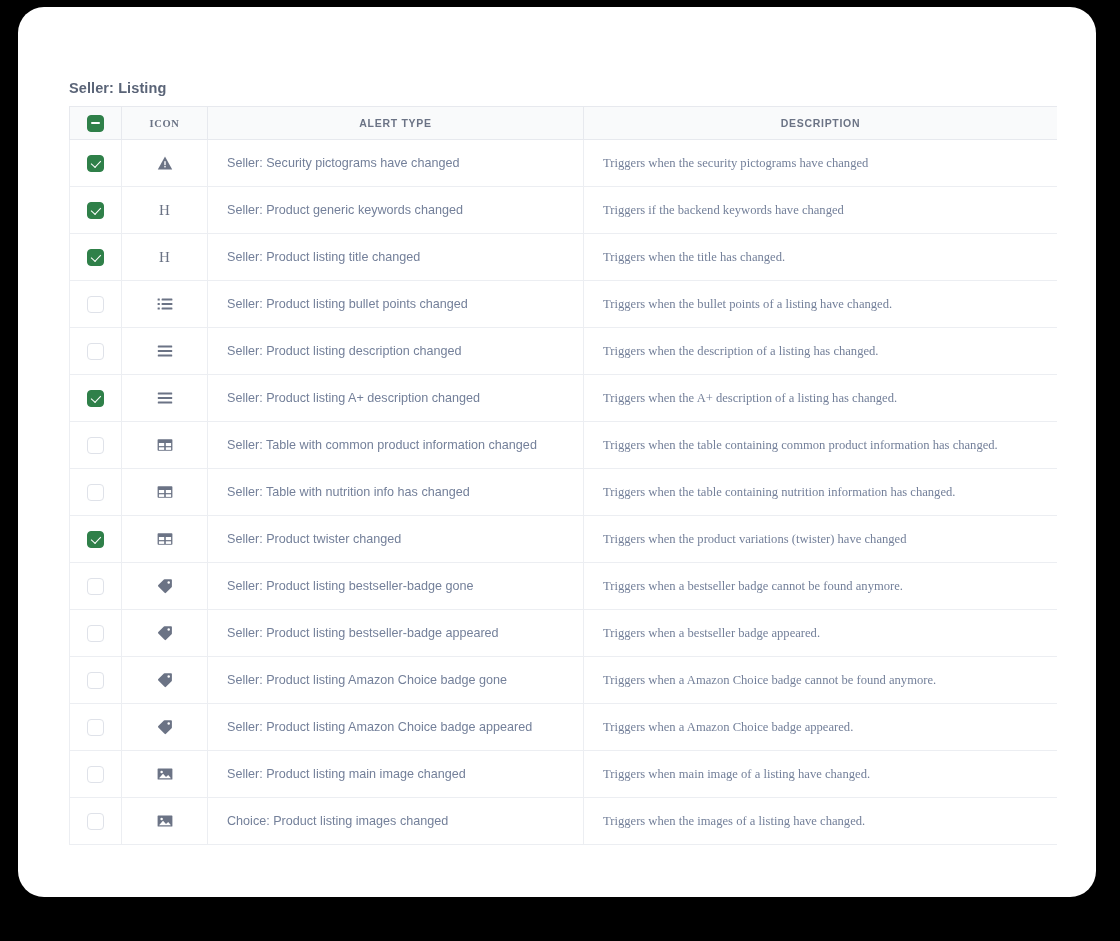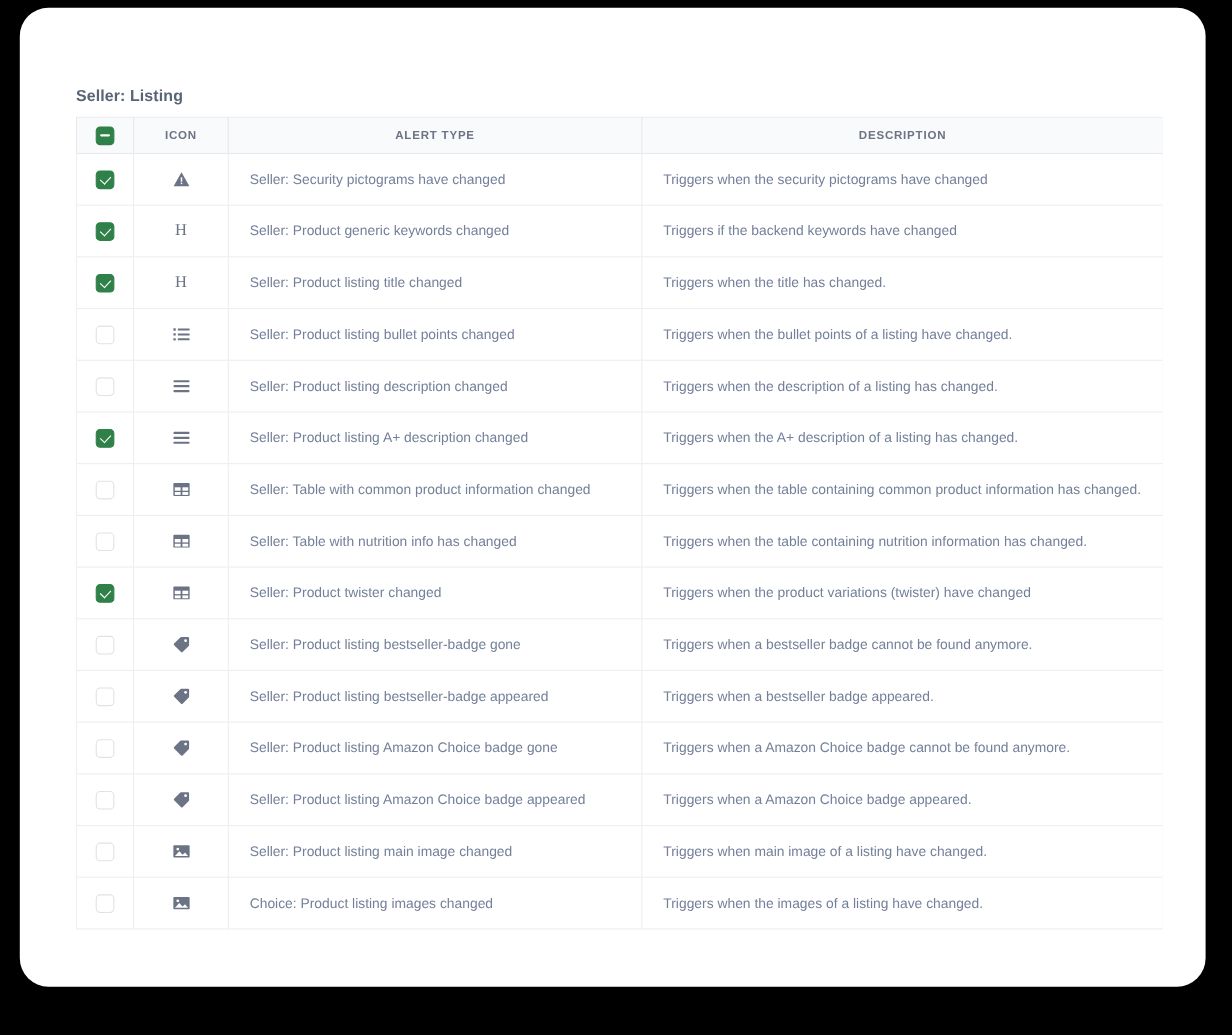--- a/index.html
+++ b/index.html
@@ -68,39 +68,39 @@
     color: #6b7385;
     text-align: center;
     padding: 0 12px;
     vertical-align: middle;
   }
   table.alerts thead th:first-child {
     border-left: 1px solid #e7e9ee;
     text-align: center;
     padding: 0;
   }
-  table.alerts thead th.col-icon { text-align: center; padding: 0; }
+  table.alerts thead th.col-icon { text-align: center; padding: 0; font-family: Liberation Serif, serif; }
   table.alerts thead th:last-child { border-right: 1px solid #e7e9ee; }
 
   table.alerts tbody td {
     height: 47px;
     border-bottom: 1px solid #eceef2;
     border-right: 1px solid #eceef2;
     font-size: 12.6px;
     color: #74809a;
     padding: 0 19px;
     vertical-align: middle;
   }
   table.alerts tbody td:first-child {
     border-left: 1px solid #eceef2;
     text-align: center;
     padding: 0;
   }
   table.alerts tbody td.cell-icon { text-align: center; padding: 0; }
-  table.alerts tbody td:last-child { border-right: 1px solid #eceef2; }
+  table.alerts tbody td:last-child { border-right: 1px solid #eceef2; font-family: Liberation Serif, serif; }
 
   .col-check { width: 52px; }
   .col-icon  { width: 86px; }
   .col-type  { width: 376px; }
   .col-desc  { width: 474px; }
 
   
   .cb {
     display: inline-block;
     width: 17px;

